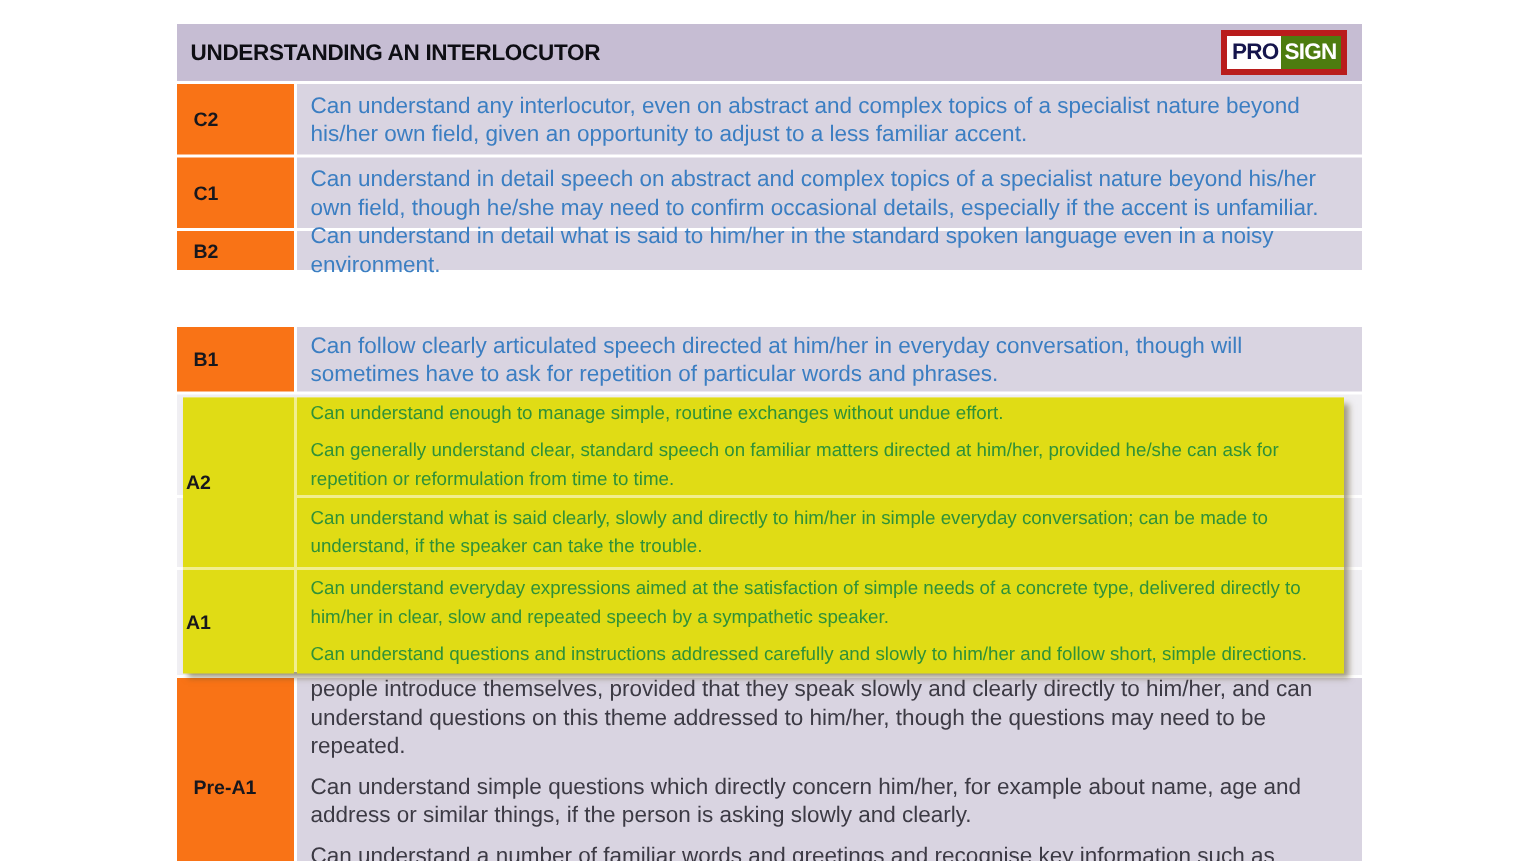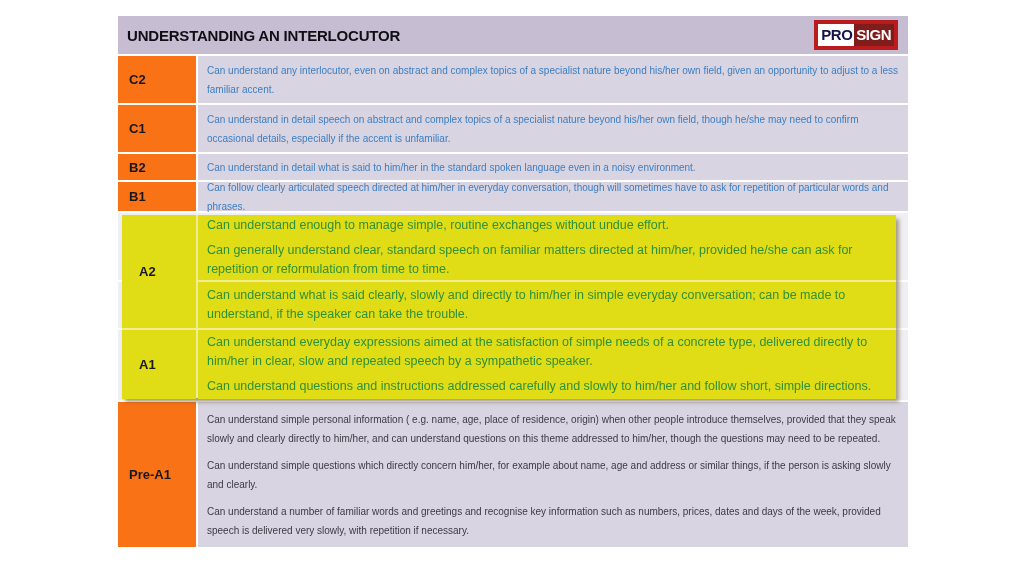--- a/index.html
+++ b/index.html
@@ -15,54 +15,54 @@
   .row{display:flex;gap:2px;}
   .hdr{
     height:38px;background:#c6bdd3;display:flex;align-items:center;
     justify-content:space-between;padding:0 10px 0 9px;box-sizing:border-box;
   }
   .hdr-title{
     font-size:15px;font-weight:bold;color:#0e0e14;letter-spacing:-0.2px;
   }
   .logo{display:flex;align-items:stretch;border:4px solid #b91c1c;height:22px;line-height:22px;font-weight:bold;font-size:15px;}
   .logo .pro{background:#ffffff;color:#15154c;padding:0 2px 0 3px;letter-spacing:-0.5px;}
-  .logo .sign{background:#7f1d1d;color:#ffffff;padding:0 3px 0 2px;letter-spacing:-0.5px;}
+  .logo .sign{background:#4d7c0f;color:#ffffff;padding:0 3px 0 2px;letter-spacing:-0.5px;}
   .lvl{
     width:78px;flex:0 0 78px;background:#f97316;box-sizing:border-box;
     display:flex;align-items:center;padding-left:11px;
     font-size:13px;font-weight:bold;color:#17171d;
   }
   .desc{
     flex:1;background:#d9d4e1;box-sizing:border-box;
     display:flex;flex-direction:column;justify-content:center;gap:6px;
     padding:3px 10px 3px 9px;
-    font-size:10px;line-height:19px;color:#3b7ec2;
+    font-size:15px;line-height:19px;color:#3b7ec2;
   }
   .desc p{margin:0;}
   .r-c2,.r-c1{height:47px;}
   .r-b2{height:26px;}
-  .r-b1{height:29px;}
+  .r-b1{height:43px;margin-top:36px;}
   
   .hl-zone{height:187px;position:relative;}
   .hl-under{display:flex;flex-direction:column;gap:2px;height:100%;}
   .hl-under .u{background:#f0eff3;}
   .u1{height:67px;}
   .u2{height:46px;}
   .u3{flex:1;}
   
   .hl-box{
     position:absolute;left:4px;right:12px;top:2px;bottom:2px;
     background:#f1ee8f;
     display:grid;grid-template-columns:74px 1fr;grid-template-rows:65px 46px 1fr;
     gap:2px;
     box-shadow:3px 4px 4px rgba(96,84,42,0.55);
   }
   .hl-box .cell{background:#e0dc15;box-sizing:border-box;}
   .hl-lvl{
-    display:flex;align-items:center;padding-left:17px;
+    display:flex;align-items:center;padding-left:2px;
     font-size:13px;font-weight:bold;color:#17171d;
   }
   .hl-desc{
     display:flex;flex-direction:column;justify-content:center;gap:6px;
     padding:3px 10px 3px 9px;font-size:12.5px;line-height:19px;color:#2f9138;
   }
   .hl-desc p{margin:0;}
   .a2-lvl{grid-column:1;grid-row:1 / span 2;}
   .a2-c1{grid-column:2;grid-row:1;}
   .a2-c2{grid-column:2;grid-row:2;}

